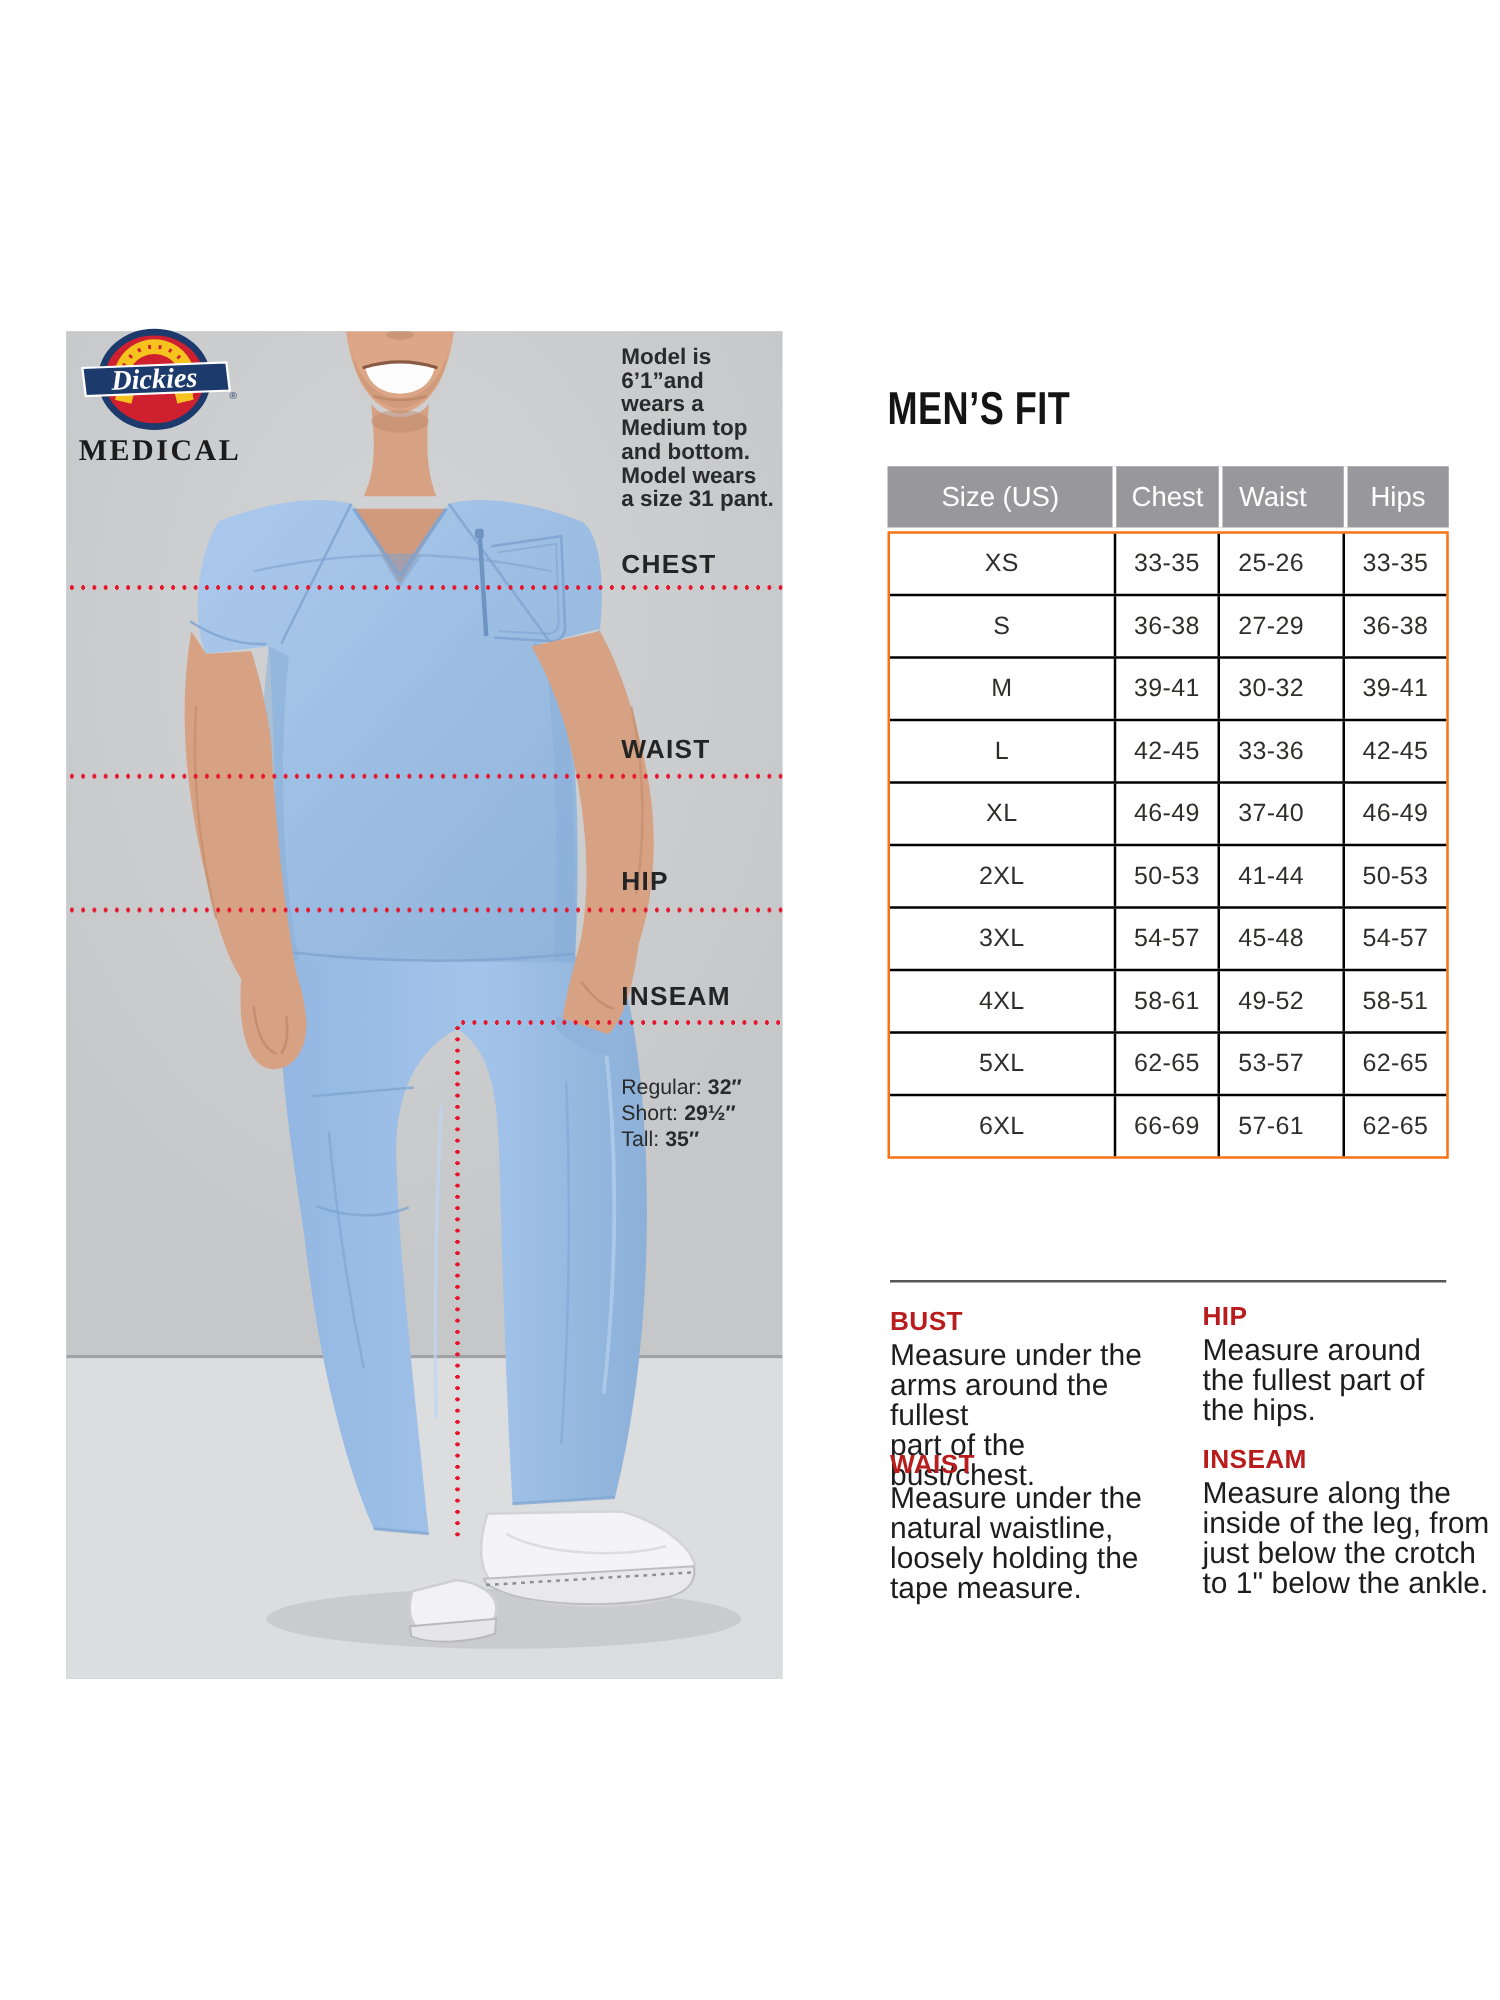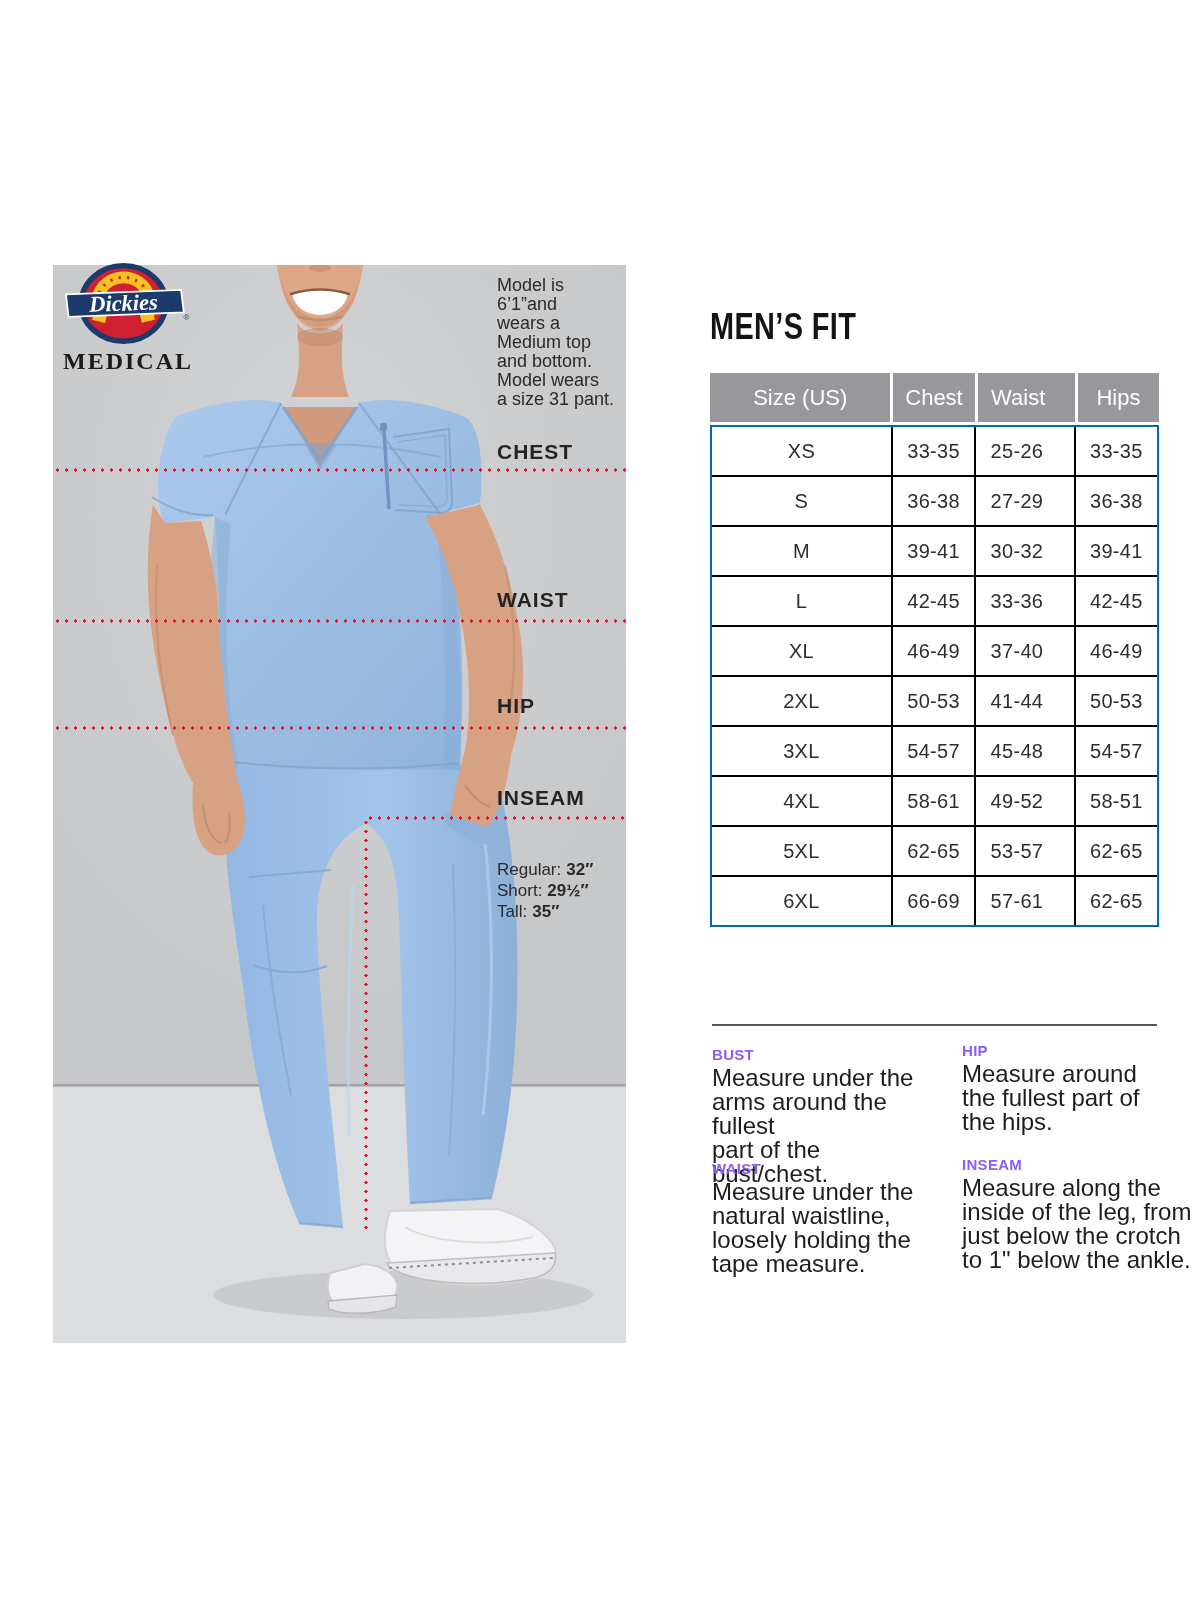--- a/index.html
+++ b/index.html
@@ -5,21 +5,21 @@
   html,body{margin:0;padding:0;background:#fff;}
   .page{position:relative;width:1200px;height:1600px;background:#fff;overflow:hidden;
         font-family:"Liberation Sans","DejaVu Sans",sans-serif;color:#222;}
   
   .photo-panel{position:absolute;left:53px;top:265px;width:573px;height:1078px;overflow:hidden;background:#c8c9cb;}
   .photo-panel svg{display:block;}
   .brand-logo{position:absolute;left:58px;top:262px;width:140px;height:90px;z-index:6;}
   .brand-division{position:absolute;left:58px;top:348px;width:140px;text-align:center;z-index:6;
         font-family:"Liberation Serif","DejaVu Serif",serif;font-weight:bold;font-size:24px;letter-spacing:2px;color:#1b1b1b;}
   .model-note{position:absolute;left:497px;top:276px;width:132px;z-index:6;
-        font-size:18px;line-height:19px;font-weight:normal;color:#2a2a2a;white-space:pre-line;}
+        font-size:18px;line-height:19px;font-weight:bold;color:#2a2a2a;white-space:pre-line;}
   .measure-label{position:absolute;left:497px;z-index:6;font-size:21px;font-weight:bold;letter-spacing:1px;color:#242424;}
   .lbl-chest{top:440px;} .lbl-waist{top:588px;} .lbl-hip{top:694px;} .lbl-inseam{top:786px;}
   .inseam-opts{position:absolute;left:497px;top:831px;z-index:6;font-size:17px;line-height:21px;color:#2a2a2a;margin-top:28px;}
   .inseam-opts .lab{margin-right:5px;}
   .inseam-opts .val{font-weight:bold;}
   .dot-h{position:absolute;height:4px;z-index:5;background-repeat:repeat-x;background-size:9px 4px;
         background-image:radial-gradient(circle 1.7px at 50% 50%, #e8162d 97%, rgba(232,22,45,0) 100%);}
   .dot-v{position:absolute;width:4px;z-index:5;background-repeat:repeat-y;background-size:4px 9px;
         background-image:radial-gradient(circle 1.7px at 50% 50%, #e8162d 97%, rgba(232,22,45,0) 100%);}
   .line-chest{left:53px;top:468px;width:573px;}
@@ -27,34 +27,34 @@
   .line-hip{left:53px;top:726px;width:573px;}
   .line-inseam{left:366px;top:816px;width:260px;}
   .line-inseam-v{left:364px;top:818px;height:416px;}
   
   .fit-title{position:absolute;left:710px;top:306px;font-size:37px;font-weight:800;color:#141414;
         transform:scaleX(0.78);transform-origin:0 50%;white-space:nowrap;letter-spacing:0.5px;}
   .size-table{position:absolute;left:710px;top:373px;width:449px;}
   .st-head{display:flex;height:49px;background:#98989c;color:#fff;font-size:22px;}
   .st-head .hc{display:flex;align-items:center;justify-content:center;box-sizing:border-box;}
   .st-head .hc+.hc{border-left:3px solid #fff;}
-  .st-body{border:2px solid #0369a1;margin-top:3px;}
+  .st-body{border:2px solid #f97316;margin-top:3px;}
   .st-row{display:flex;height:48px;}
   .st-row+.st-row{border-top:2px solid #000;}
   .st-row .c{display:flex;align-items:center;justify-content:center;box-sizing:border-box;
         font-size:20px;color:#2f2e2d;letter-spacing:0.3px;}
   .st-row .c+.c{border-left:2px solid #000;}
   .w0{width:200px;} .w1{width:93px;} .w2{width:93px;} .w3{width:93px;margin-left:16px;}
   .htm-head{position:absolute;left:712px;top:964px;display:flex;align-items:center;}
   .htm-icon{width:62px;height:46px;margin-right:10px;}
   .htm-title{font-size:27px;font-weight:800;color:#d2333f;transform:scaleX(0.85);
         transform-origin:0 50%;white-space:nowrap;letter-spacing:0.5px;}
   .htm-divider{position:absolute;left:712px;top:1024px;width:445px;height:2px;background:#55565a;}
   .htm-sec{position:absolute;width:230px;}
-  .htm-sec h4{margin:0 0 3px 0;font-size:15px;font-weight:bold;color:#8b5cf6;letter-spacing:0.3px;}
+  .htm-sec h4{margin:0 0 3px 0;font-size:21px;font-weight:bold;color:#b91c1c;letter-spacing:0.3px;}
   .htm-sec p{margin:0;font-size:24px;line-height:24px;color:#1d1d1d;white-space:pre-line;}
   .sec-bust{left:712px;top:1046px;}
   .sec-hip{left:962px;top:1042px;}
   .sec-waist{left:712px;top:1160px;}
   .sec-inseam{left:962px;top:1156px;}
 </style>
 </head>
 <body>
 
 <div class="page">

